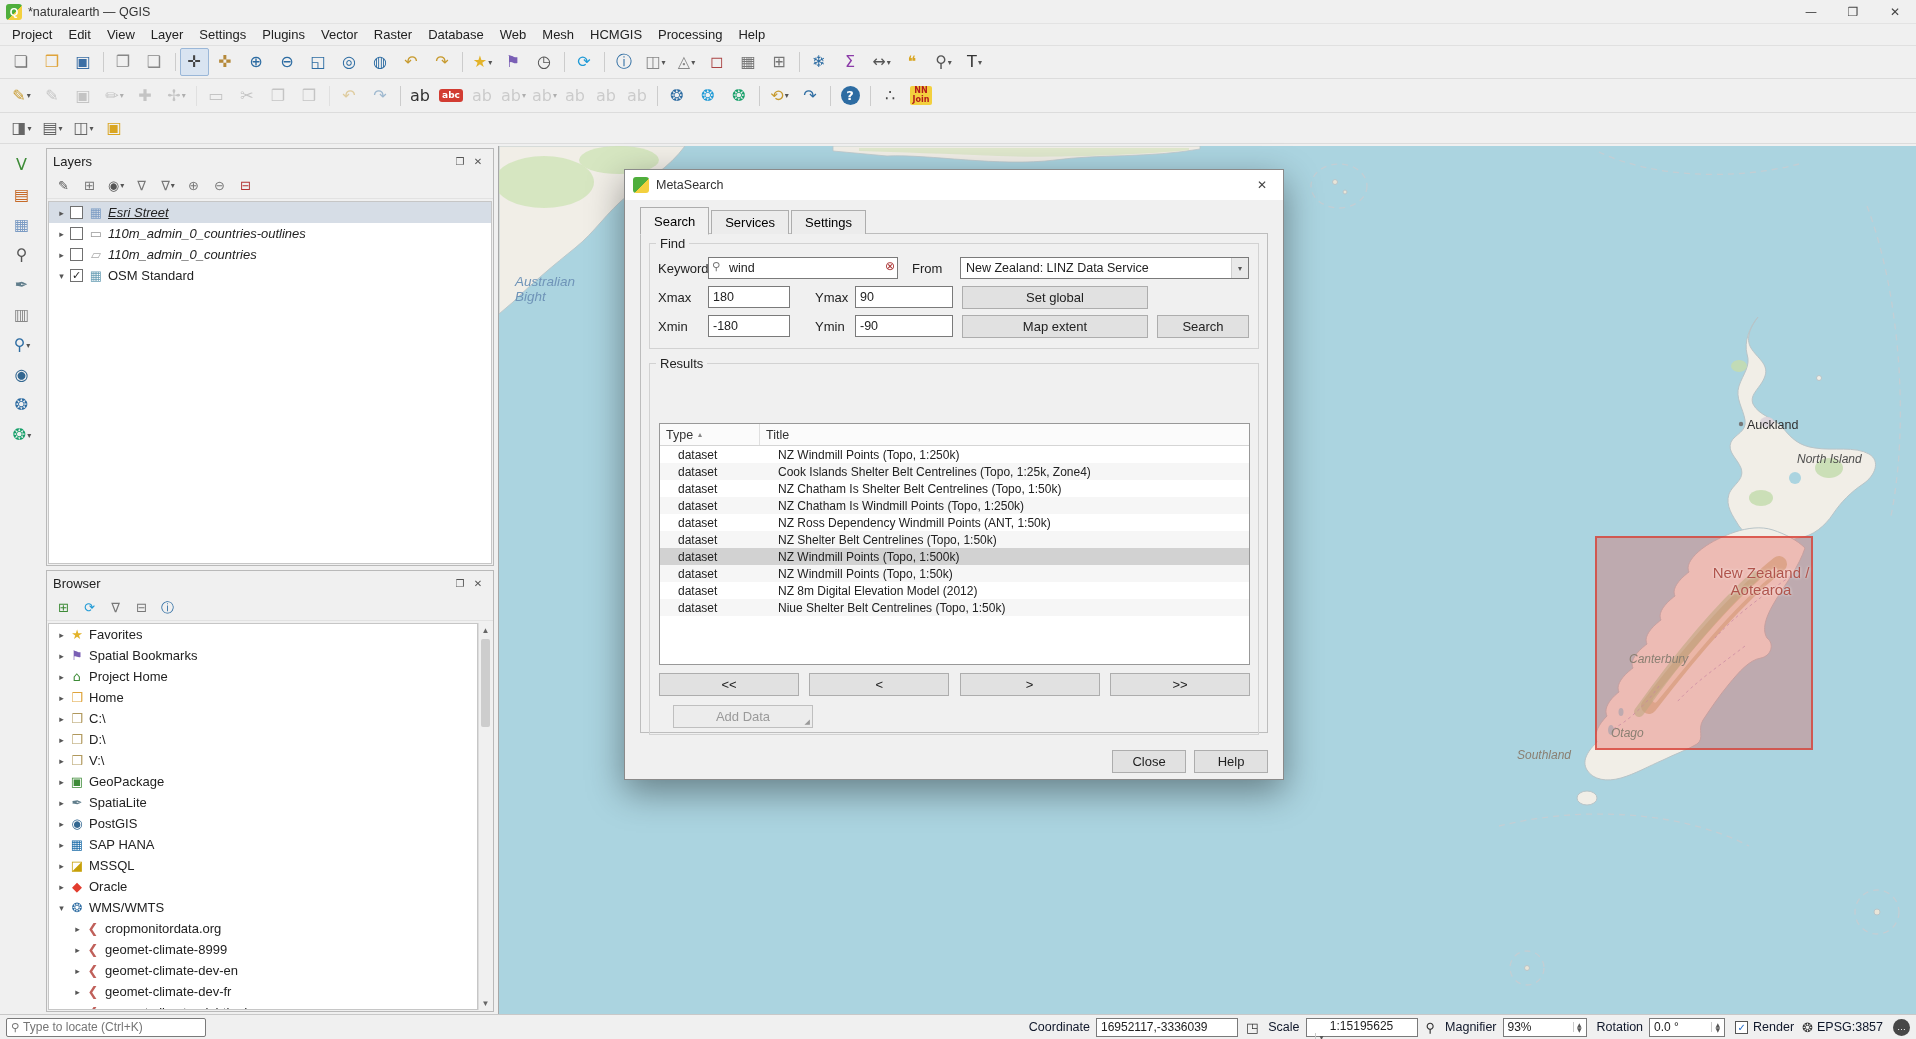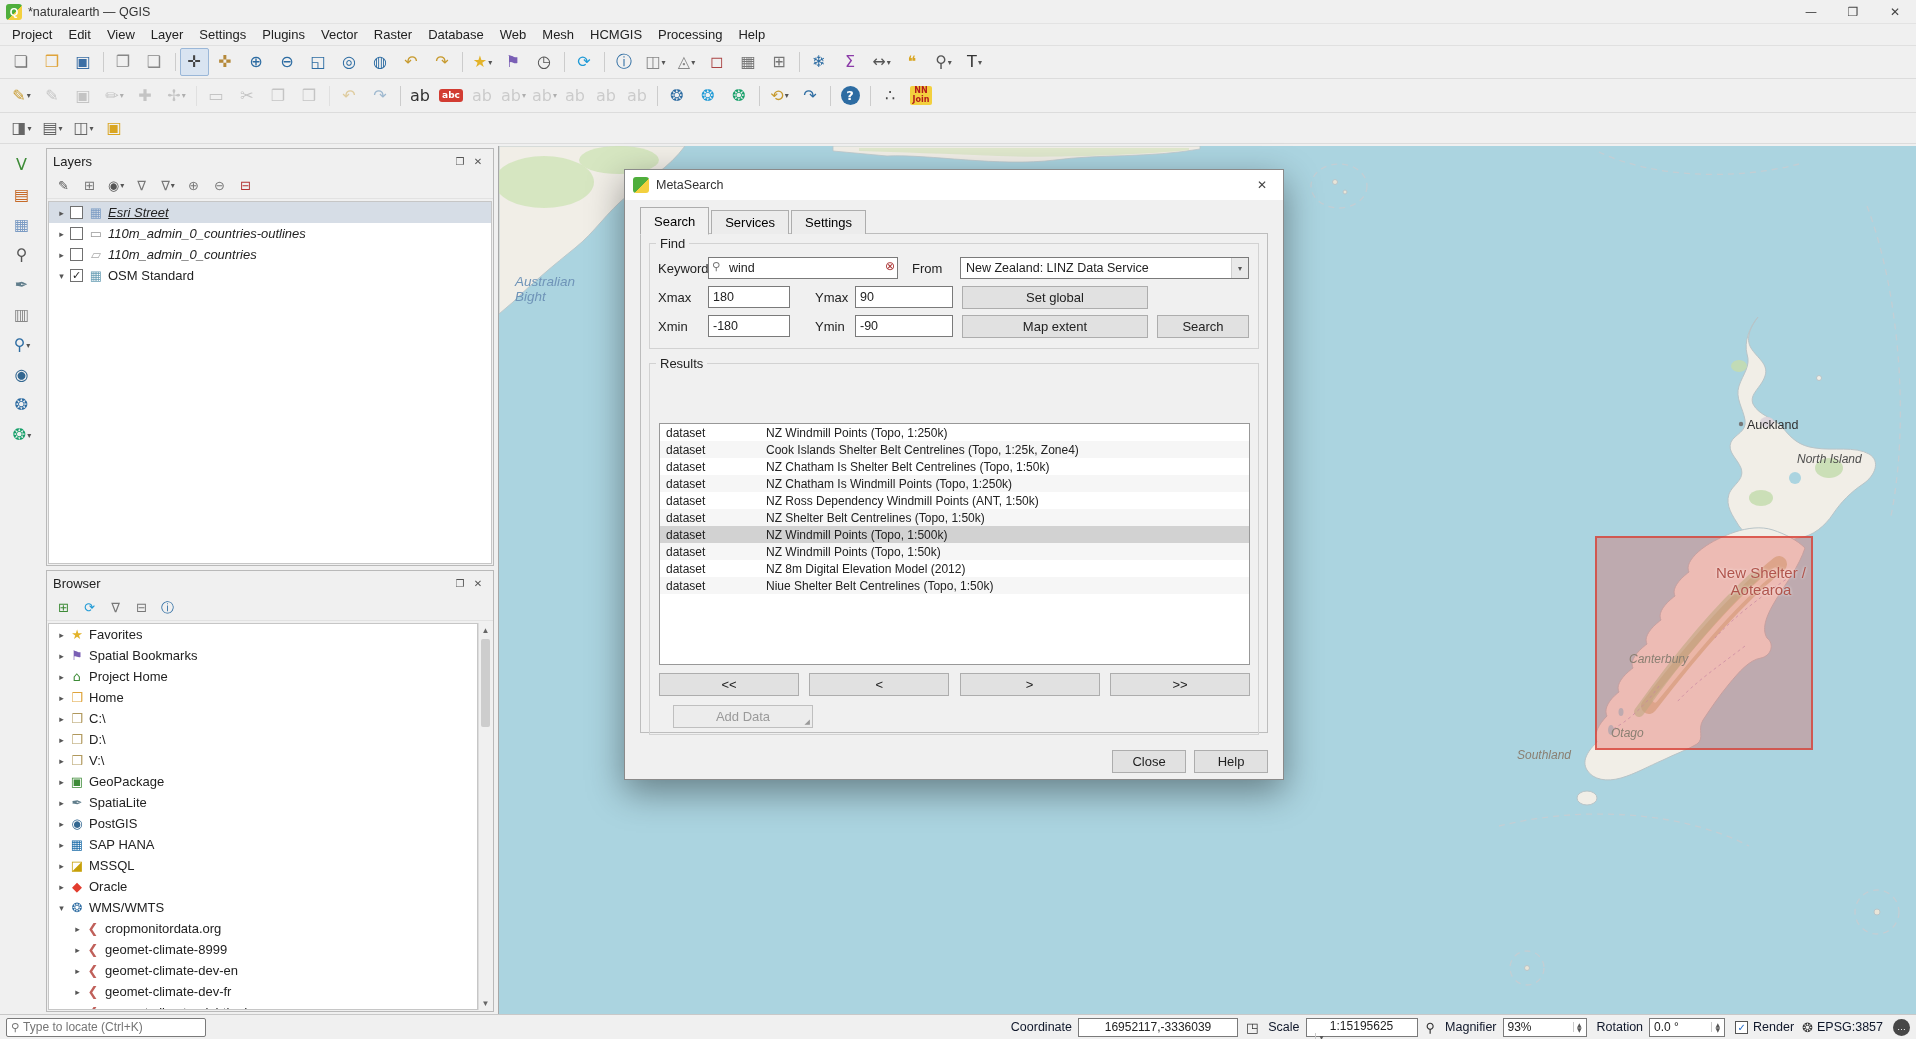--- a/index.html
+++ b/index.html
@@ -128,21 +128,21 @@
   .btn.viewraw { width:281px; flex:none; }
   .rtable { position:absolute; left:9px; top:52px; width:591px; height:242px; border:1px solid #989898; background:#fff; overflow:hidden; }
   .rhead { height:22px; display:flex; border-bottom:1px solid #d5d5d5; background:#fbfbfb; align-items:center; }
   .rhcell { padding-left:6px; font-size:12.5px; color:#333; display:flex; align-items:center; }
   .rhcell.type { width:100px; flex:none; border-right:1px solid #e0e0e0; align-self:stretch; }
   .rhcell .sort { font-size:8px; color:#888; margin-left:5px; }
   .rrow { height:17px; display:flex; align-items:center; font-size:12px; }
   .rrows .rrow:nth-child(even) { background:#f6f6f6; }
   .rrows .rrow.selected { background:#d2d2d2; }
   .rcell { padding-left:6px; white-space:nowrap; overflow:hidden; }
-  .rcell.type { width:100px; flex:none; }
+  .rcell.type { width:100px; flex:none;margin-left:12px; }
   .pager { position:absolute; left:9px; top:302px; width:591px; display:flex; justify-content:space-between; }
   .pager .btn { width:140px; }
   .adddata { position:absolute; left:23px; top:334px; width:140px; height:23px; color:#9a9a9a; background:#ececec; border:1px solid #bfbfbf; font-size:13px; font-family:inherit; }
   .adddata .corner { position:absolute; right:2px; bottom:1px; font-size:7px; color:#999; }
   .dfooter { position:absolute; right:15px; top:580px; display:flex; gap:8px; }
   .dfooter .btn { width:74px; }
 </style>
 </head>
 <body>
 
@@ -864,21 +864,21 @@
     <div class="bbox"></div>
     <div>
 
         <span class="mlabel sea" style="left: 16px; top: 128px;">Australian
 Bight</span>
 
         <span class="mlabel city" style="left: 1248px; top: 272px;">Auckland</span>
 
         <span class="mlabel dark" style="left: 1298px; top: 306px;">North Island</span>
 
-        <span class="mlabel country" style="left: 1182px; top: 418px;">New Shelter /
+        <span class="mlabel country" style="left: 1182px; top: 418px;">New Zealand /
 Aotearoa</span>
 
         <span class="mlabel region" style="left: 1130px; top: 506px;">Canterbury</span>
 
         <span class="mlabel region" style="left: 1112px; top: 580px;">Otago</span>
 
         <span class="mlabel region" style="left: 1018px; top: 602px;">Southland</span>
       </div>
   </div>
 </div>
@@ -927,20 +927,29 @@
       <span class="ylab">Ymin</span>
       <input class="tinput coord2" type="text" value="-90" style="">
       <button class="btn wide">Map extent</button>
       <button class="btn search">Search</button>
     </div>
   </fieldset>
 
   <fieldset class="fgroup fs-results">
     <legend>Results</legend>
     <div class="rtable">
+      <div class="rhead">
+        <span class="rhcell type">
+            <span>Type</span>
+            <span class="sort g">▴</span>
+          </span>
+        <span class="rhcell">
+            <span>Title</span>
+          </span>
+      </div>
       <div class="rrows">
 
           <div class="rrow">
             <span class="rcell type">dataset</span>
             <span class="rcell">NZ Windmill Points (Topo, 1:250k)</span>
           </div>
 
           <div class="rrow">
             <span class="rcell type">dataset</span>
             <span class="rcell">Cook Islands Shelter Belt Centrelines (Topo, 1:25k, Zone4)</span>
@@ -1006,21 +1015,21 @@
   </div>
 </div>
 
 <div class="sbar">
   <span class="locate">
     <span class="gly">⚲</span>
     <input type="text" placeholder="Type to locate (Ctrl+K)" style="">
   </span>
   <span class="sspacer"></span>
   <span class="slabel">Coordinate</span>
-  <span class="sfield" style="width:160px;justify-content:center;">
+  <span class="sfield" style="width:142px;">
       <span>16952117,-3336039</span>
     </span>
   <button class="sicon"><span class="g">◳</span></button>
   <span class="slabel">Scale</span>
   <span class="sfield combo" style="width:112px;flex-direction:column;">
     <span style="flex:1;">1:15195625</span>
     <span class="carr g">▾</span>
   </span>
   <button class="sicon"><span class="g">⚲</span></button>
   <span class="slabel">Magnifier</span>

